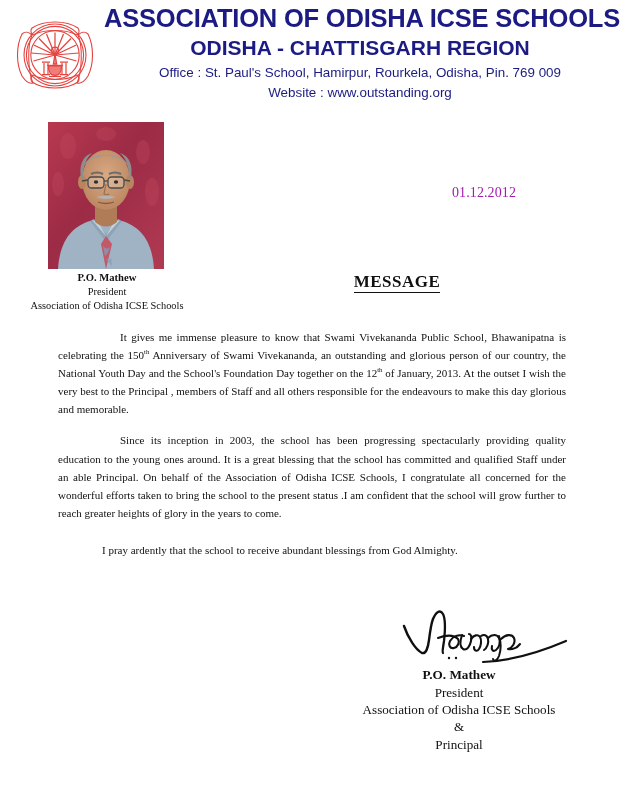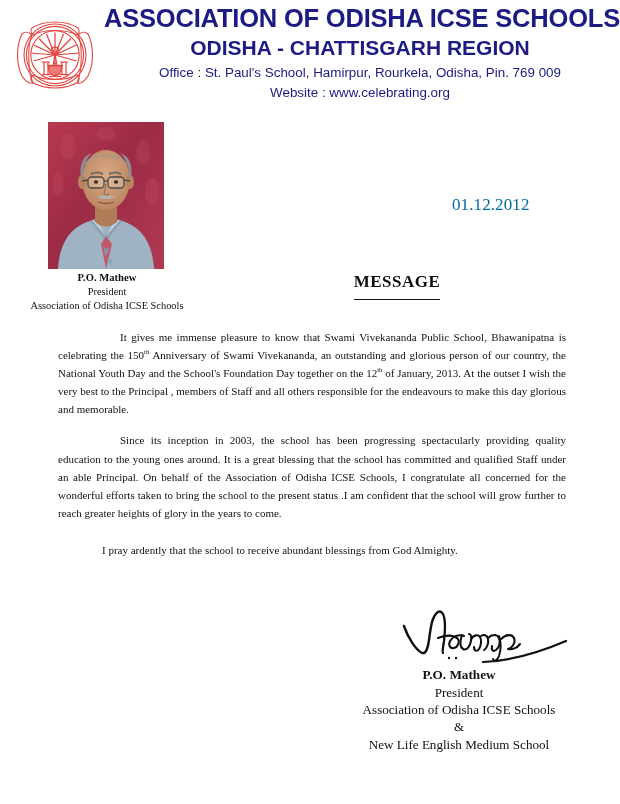--- a/index.html
+++ b/index.html
@@ -93,41 +93,40 @@
   .cap-org {
     font-size: 10.4px;
     line-height: 1.32;
   }
 
   
   .doc-date {
     position: absolute;
     left: 452px;
     top: 185px;
-    font-size: 17px;
-    color: #0369a1;
+    font-size: 14px;
+    color: #a21caf;
     letter-spacing: 0.1px;
-    margin-top: 10px;
   }
 
   
   .message-heading {
     position: absolute;
     left: 310px;
     top: 272px;
     width: 174px;
     text-align: center;
     font-size: 17px;
     font-weight: bold;
     letter-spacing: 0.5px;
     color: #111;
   }
   .message-heading span {
     border-bottom: 1.6px solid #111;
-    padding-bottom: 8px;
+    padding-bottom: 1px;
   }
 
   
   .body-area {
     position: absolute;
     left: 58px;
     top: 328px;
     width: 508px;
   }
   .para {
@@ -226,21 +225,21 @@
         <path d="M33,53.4 L49,53.4"></path>
         <path d="M35,64.5 L47,64.5"></path>
       </g>
     </svg>
   </div>
 
   <div class="header-block">
     <div class="org-title">ASSOCIATION OF ODISHA ICSE SCHOOLS</div>
     <div class="org-region">ODISHA - CHATTISGARH REGION</div>
     <div class="org-line">Office : St. Paul's School, Hamirpur, Rourkela, Odisha, Pin. 769 009</div>
-    <div class="org-line">Website : www.celebrating.org</div>
+    <div class="org-line">Website : www.outstanding.org</div>
   </div>
 
   <div class="photo-frame">
     <svg width="116" height="147" viewBox="0 0 116 147">
       <defs>
         <linearGradient id="bgGrad" x1="0" y1="0" x2="1" y2="1">
           <stop offset="0%" stop-color="#b8394f"></stop>
           <stop offset="45%" stop-color="#9c2b46"></stop>
           <stop offset="100%" stop-color="#b13a52"></stop>
         </linearGradient>
@@ -348,16 +347,16 @@
         <circle cx="58" cy="50" r="1.2" fill="#101010" stroke="none"></circle>
       </g>
     </svg>
   </div>
 
   <div class="sign-block">
     <div class="sign-name">P.O. Mathew</div>
     <div class="sign-line">President</div>
     <div class="sign-line">Association of Odisha ICSE Schools</div>
     <div class="sign-line">&amp;</div>
-    <div class="sign-line">New Life English Medium School</div>
+    <div class="sign-line">Principal</div>
   </div>
 
 </div>
 
 </body></html>

